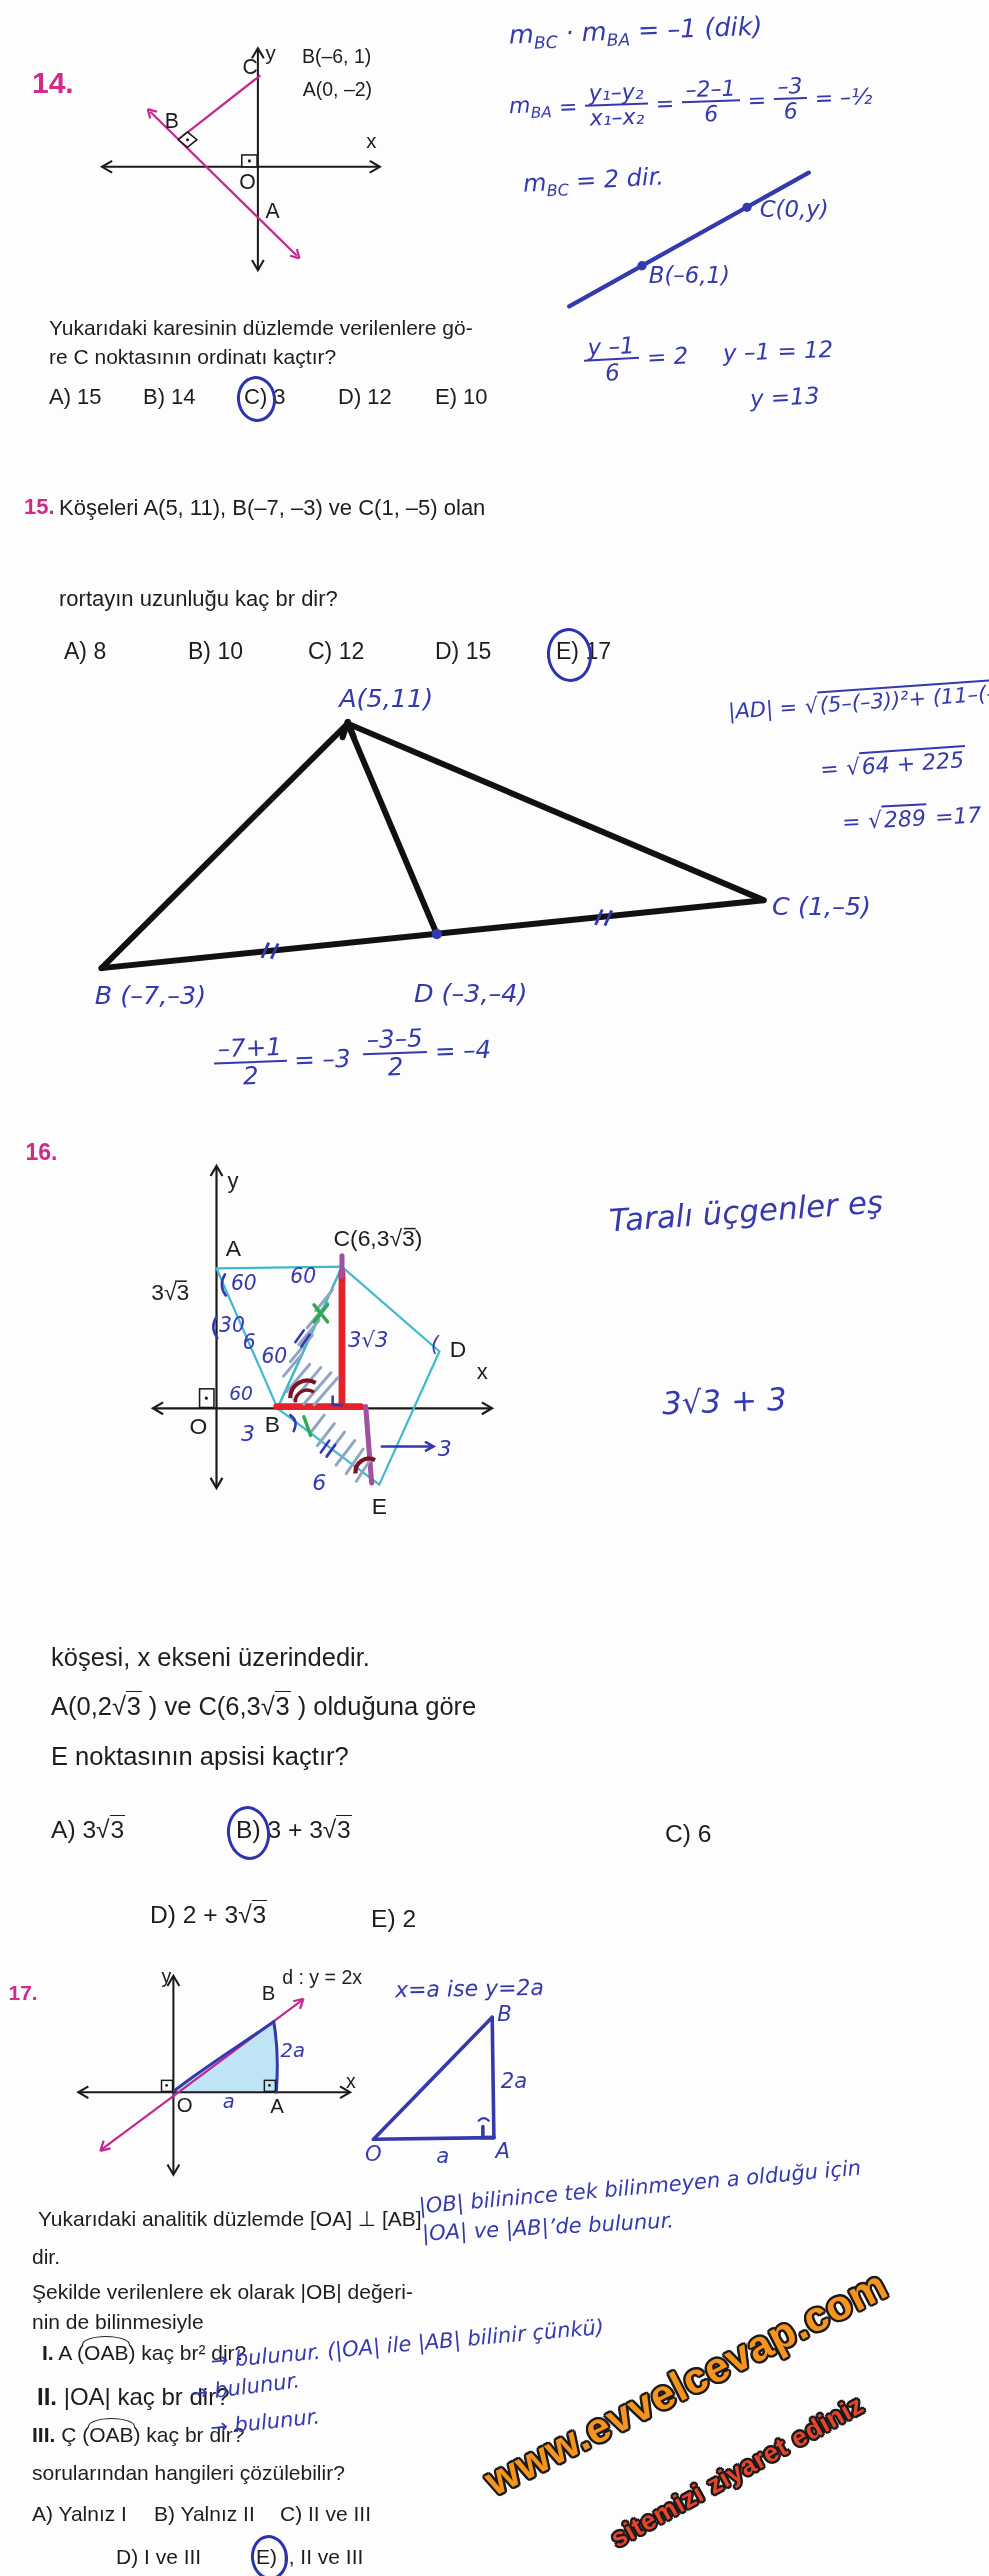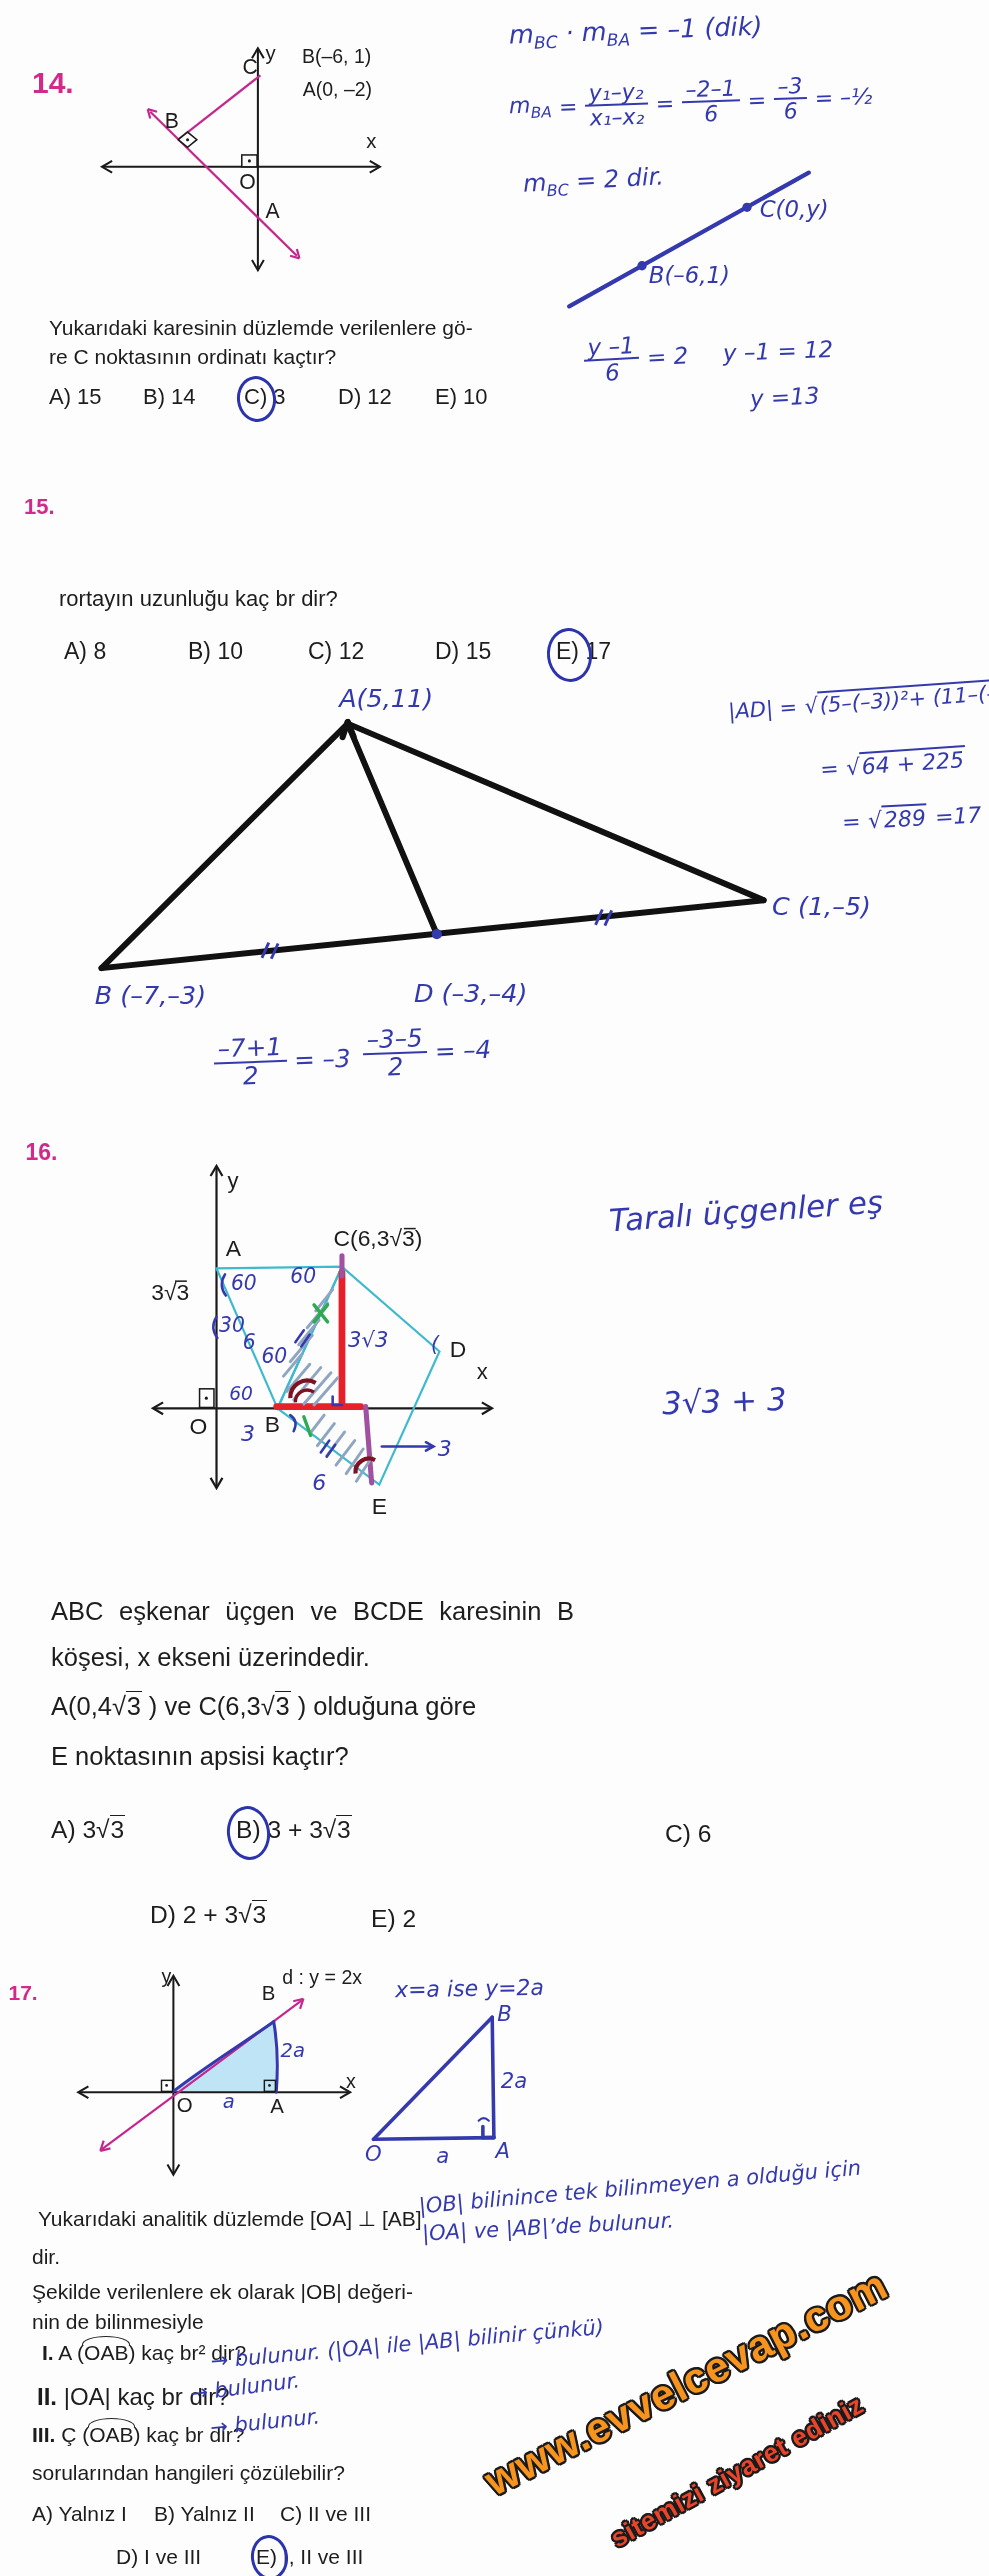--- a/index.html
+++ b/index.html
@@ -120,20 +120,21 @@
     <span class="frac">
         <span class="fn">y –1</span>
         <span class="fd">6</span>
       </span>
     <span>= 2</span>
   </div>
   <div class="abs hw" style="left:723px;top:338px;font-size:23px;transform:rotate(-2deg);">y –1 = 12</div>
   <div class="abs hw" style="left:750px;top:384px;font-size:23px;transform:rotate(-3deg);">y =13</div>
 
   <div class="abs num" style="left:24px;top:494px;font-size:22px;">15.</div>
+  <div class="abs p" style="left:59px;top:495px;font-size:22px;">Köşeleri A(5, 11), B(–7, –3) ve C(1, –5) olan</div>
   <div class="abs p" style="left:59px;top:586px;font-size:22px;">rortayın uzunluğu kaç br dir?</div>
 
   <div class="abs p opt" style="left:64px;top:638px;font-size:23px;">A) 8</div>
   <div class="abs p opt" style="left:188px;top:638px;font-size:23px;">B) 10</div>
   <div class="abs p opt" style="left:308px;top:638px;font-size:23px;">C) 12</div>
   <div class="abs p opt" style="left:435px;top:638px;font-size:23px;">D) 15</div>
   <div class="abs p opt" style="left:556px;top:638px;font-size:23px;">E) 17</div>
   <div class="abs ans-circle" style="left:547px;top:628px;width:39px;height:48px;"></div>
 
   <svg class="abs" style="left:76px;top:671px;" width="815" height="365" viewBox="0 0 960 430">
@@ -272,24 +273,23 @@
     <text class="ht" x="164" y="338" font-size="26">3</text>
     <text class="ht" x="290" y="228" font-size="25">3√3</text>
     <text class="ht" x="248" y="396" font-size="26">6</text>
     <text class="ht" x="396" y="356" font-size="26">3</text>
     <text class="ht" x="388" y="232" font-size="24">(</text>
   </svg>
 
   <div class="abs hw" style="left:609px;top:1193px;font-size:31px;transform:rotate(-4deg);">Taralı üçgenler eş</div>
   <div class="abs hw" style="left:662px;top:1383px;font-size:31px;transform:rotate(-2deg);">3√3 + 3</div>
 
-  <div class="abs p" style="left:51px;top:1597px;font-size:25.5px;word-spacing:8.5px;">ABC eşkenar üçgen ve BCDE karesinin B</div>
   <div class="abs p" style="left:51px;top:1643px;font-size:25.5px;">köşesi, x ekseni üzerindedir.</div>
   <div class="abs p" style="left:51px;top:1692px;font-size:25.5px;">
-    <span>A(0,4</span><span class="prad"><span class="vinc">3</span></span><span> )  ve  C(6,3</span><span class="prad"><span class="vinc">3</span></span><span> )  olduğuna  göre</span>
+    <span>A(0,2</span><span class="prad"><span class="vinc">3</span></span><span> )  ve  C(6,3</span><span class="prad"><span class="vinc">3</span></span><span> )  olduğuna  göre</span>
   </div>
   <div class="abs p" style="left:51px;top:1742px;font-size:25.5px;">E noktasının apsisi kaçtır?</div>
 
   <div class="abs p opt" style="left:51px;top:1816px;font-size:24.6px;">
     <span>A) 3</span><span class="prad"><span class="vinc">3</span></span>
   </div>
   <div class="abs p opt" style="left:236px;top:1816px;font-size:24.6px;">
     <span>B) 3 + 3</span><span class="prad"><span class="vinc">3</span></span>
   </div>
   <div class="abs p opt" style="left:665px;top:1820px;font-size:24.6px;">C) 6</div>

